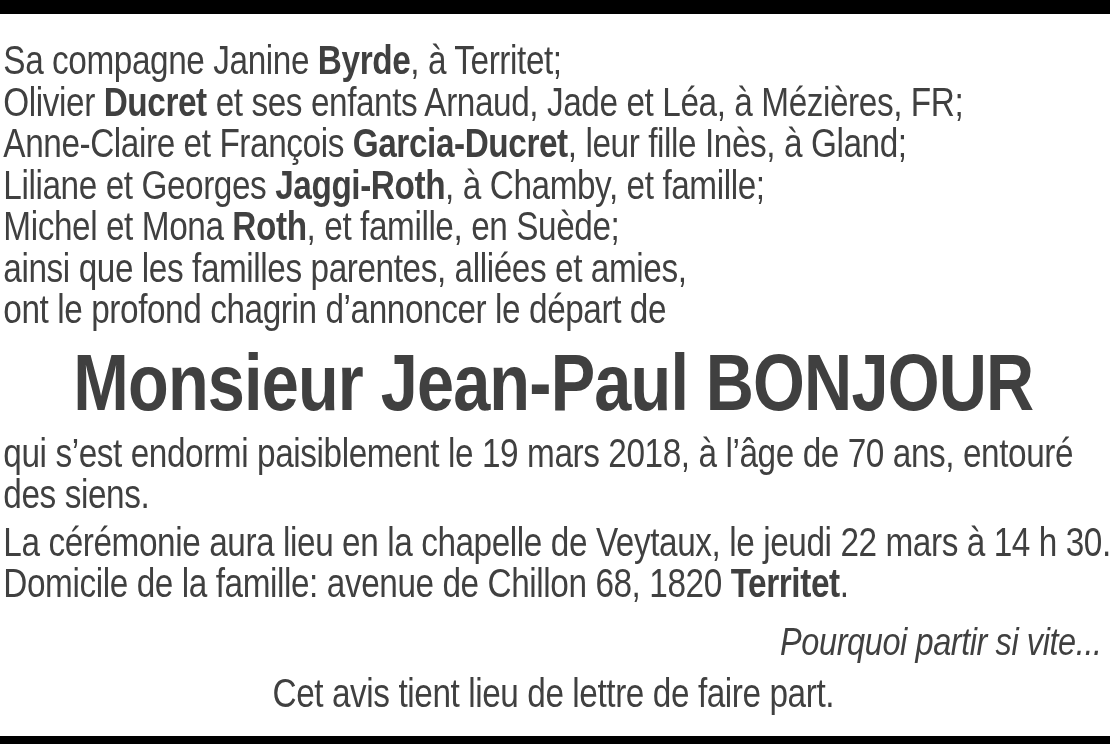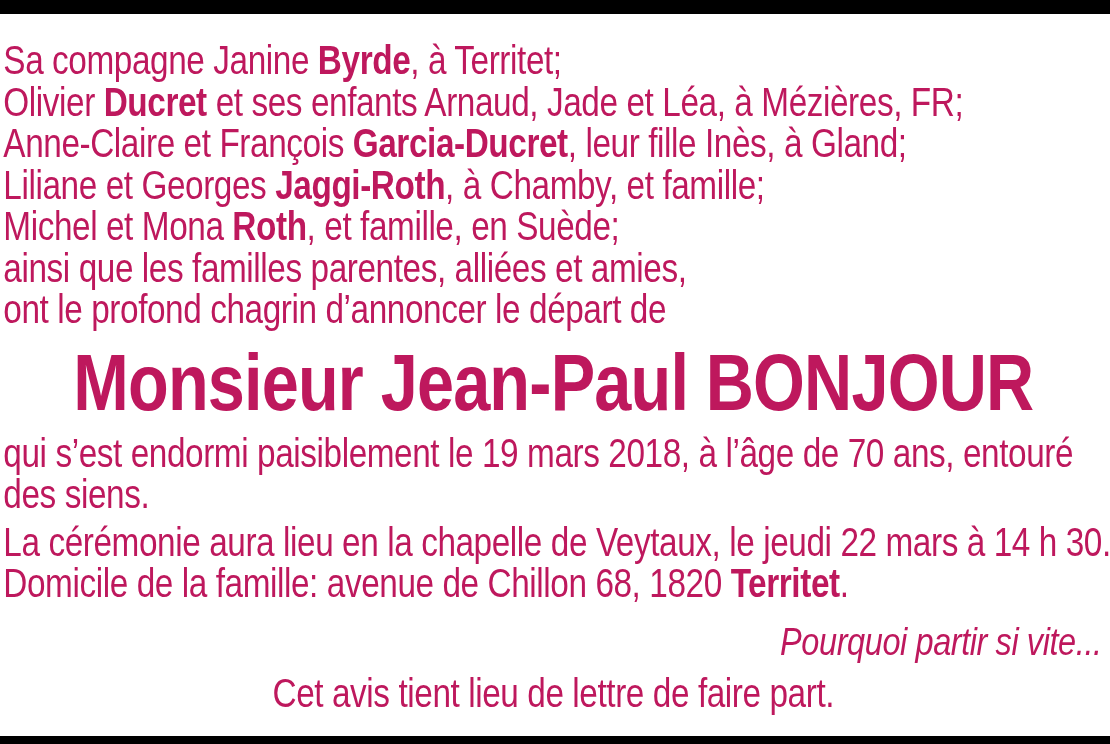--- a/index.html
+++ b/index.html
@@ -4,21 +4,21 @@
 <style>
   * { margin: 0; padding: 0; box-sizing: border-box; }
   html, body { background: #ffffff; }
   .page {
     position: relative;
     width: 1110px;
     height: 744px;
     background: #ffffff;
     overflow: hidden;
     font-family: "Liberation Sans", sans-serif;
-    color: #be185d;
+    color: #404040;
   }
   .bar-top {
     position: absolute;
     top: 0; left: 0;
     width: 100%;
     height: 14px;
     background: #000000;
   }
   .bar-bottom {
     position: absolute;

